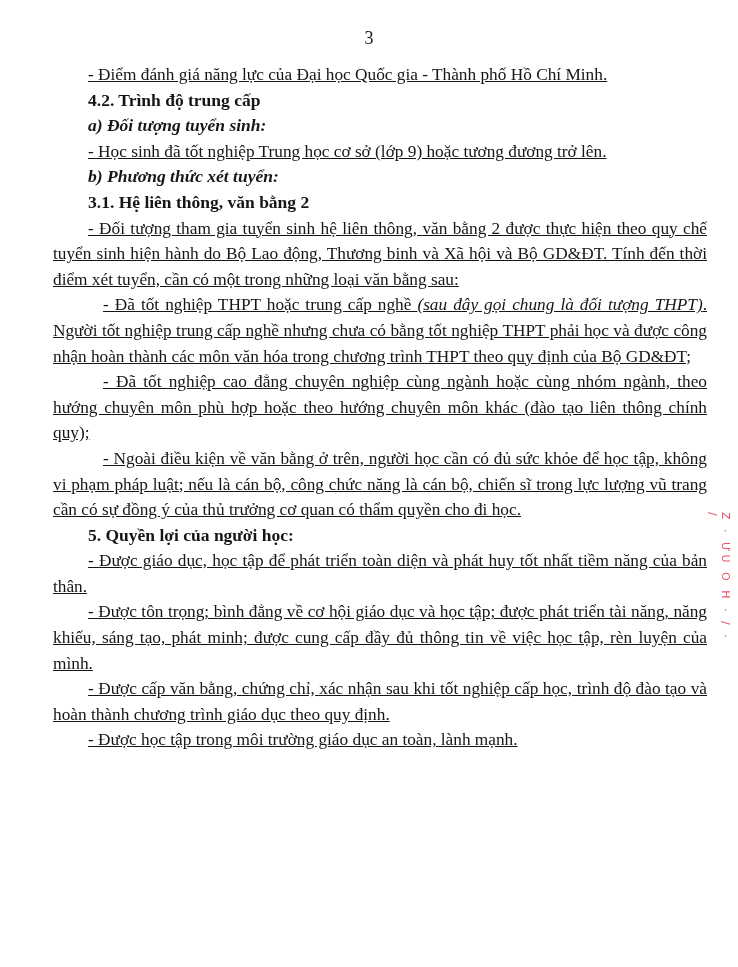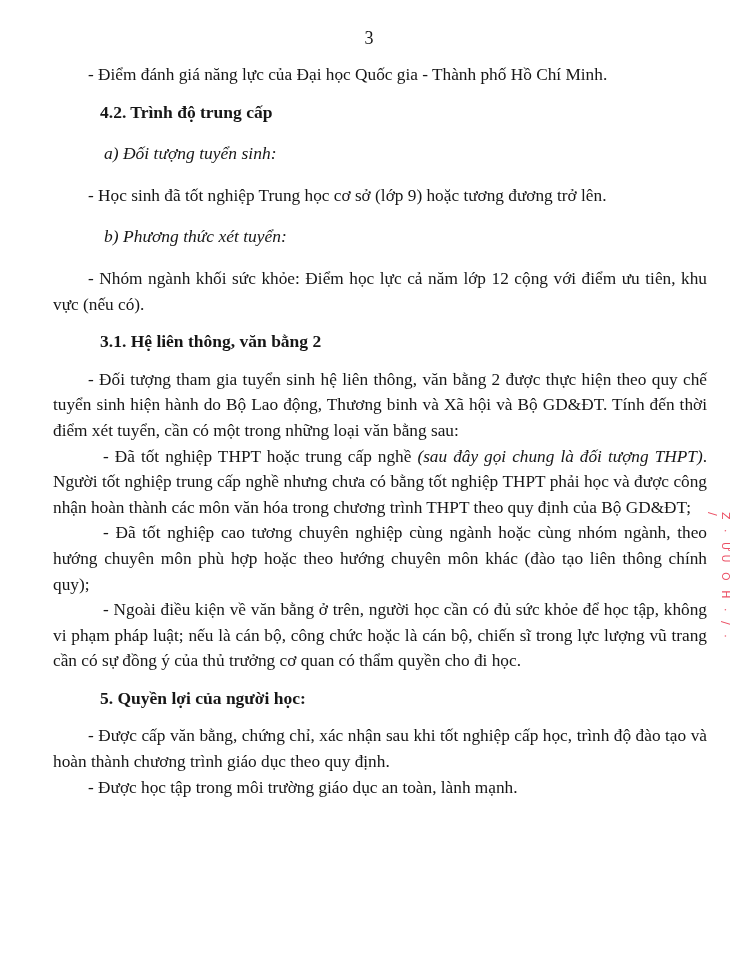--- a/index.html
+++ b/index.html
@@ -3,47 +3,48 @@
 <meta charset="utf-8">
 <style>
   html, body { margin: 0; padding: 0; }
   body {
     width: 738px; height: 967px; background: #ffffff; position: relative; overflow: hidden;
     font-family: "Liberation Serif", "DejaVu Serif", serif; color: #161616;
   }
   .page { position: absolute; left: 0; top: 0; width: 738px; height: 967px; }
   .page-number { position: absolute; top: 28px; left: 0; width: 738px; text-align: center; font-size: 18px; }
   .content { position: absolute; left: 53px; top: 62px; width: 654px; font-size: 17.3px; line-height: 25.6px; }
-  .p { margin: 0; text-align: justify; text-indent: 35px; }
+  .p { margin: 0; text-align: justify; text-indent: 35px; text-decoration: underline; }
   .p.deep { text-indent: 50px; }
-  .h { margin: 12px; font-weight: bold; padding-left: 35px; font-size: 17.5px; }
-  .hi { margin: 16px; font-weight: normal; font-style: italic; padding-left: 35px; font-size: 17.5px; }
+  .h { margin: 0; font-weight: bold; padding-left: 35px; font-size: 17.5px; }
+  .hi { margin: 0; font-weight: bold; font-style: italic; padding-left: 35px; font-size: 17.5px; }
   .it { font-style: italic; margin-top: 40px; }
   .stamp { position: absolute; left: 716px; top: 512px; width: 16px; height: 130px; color: #e8324a; font-family: "DejaVu Sans", sans-serif; font-size: 11px; writing-mode: vertical-rl; opacity: 0.85; letter-spacing: 3px; }
 </style>
 </head>
 <body>
 
 <div class="page">
   <div class="page-number">3</div>
 
   <div class="content">
     <p class="p">- Điểm đánh giá năng lực của Đại học Quốc gia - Thành phố Hồ Chí Minh.</p>
 
     <p class="h">4.2. Trình độ trung cấp</p>
     <p class="hi">a) Đối tượng tuyển sinh:</p>
     <p class="p">- Học sinh đã tốt nghiệp Trung học cơ sở (lớp 9) hoặc tương đương trở lên.</p>
     <p class="hi">b) Phương thức xét tuyển:</p>
-    <p class="p">- Nhóm ngành khối sức khỏe: Điểm học lực cả năm lớp 12 cộng với điểm ưu tiên, khu vực (nếu có).</p>
 
     <p class="h">3.1. Hệ liên thông, văn bằng 2</p>
     <p class="p">- Đối tượng tham gia tuyển sinh hệ liên thông, văn bằng 2 được thực hiện theo quy chế tuyển sinh hiện hành do Bộ Lao động, Thương binh và Xã hội và Bộ GD&amp;ĐT. Tính đến thời điểm xét tuyển, cần có một trong những loại văn bằng sau:</p>
     <p class="p deep"><span>- Đã tốt nghiệp THPT hoặc trung cấp nghề </span><span class="it">(sau đây gọi chung là đối tượng THPT)</span><span>. Người tốt nghiệp trung cấp nghề nhưng chưa có bằng tốt nghiệp THPT phải học và được công nhận hoàn thành các môn văn hóa trong chương trình THPT theo quy định của Bộ GD&amp;ĐT;</span></p>
-    <p class="p deep">- Đã tốt nghiệp cao tương chuyên nghiệp cùng ngành hoặc cùng nhóm ngành, theo hướng chuyên môn phù hợp hoặc theo hướng chuyên môn khác (đào tạo liên thông chính quy);</p>
-    <p class="p deep">- Ngoài điều kiện về văn bằng ở trên, người học cần có đủ sức khỏe để học tập, không vi phạm pháp luật; nếu là cán bộ, công chức hoặc là cán bộ, chiến sĩ trong lực lượng vũ trang cần có sự đồng ý của thủ trưởng cơ quan có thẩm quyền cho đi học.</p>
+    <p class="p deep">- Đã tốt nghiệp cao đẳng chuyên nghiệp cùng ngành hoặc cùng nhóm ngành, theo hướng chuyên môn phù hợp hoặc theo hướng chuyên môn khác (đào tạo liên thông chính quy);</p>
+    <p class="p deep">- Ngoài điều kiện về văn bằng ở trên, người học cần có đủ sức khỏe để học tập, không vi phạm pháp luật; nếu là cán bộ, công chức năng là cán bộ, chiến sĩ trong lực lượng vũ trang cần có sự đồng ý của thủ trưởng cơ quan có thẩm quyền cho đi học.</p>
 
     <p class="h">5. Quyền lợi của người học:</p>
+    <p class="p">- Được giáo dục, học tập để phát triển toàn diện và phát huy tốt nhất tiềm năng của bản thân.</p>
+    <p class="p">- Được tôn trọng; bình đẳng về cơ hội giáo dục và học tập; được phát triển tài năng, năng khiếu, sáng tạo, phát minh; được cung cấp đầy đủ thông tin về việc học tập, rèn luyện của mình.</p>
     <p class="p">- Được cấp văn bằng, chứng chỉ, xác nhận sau khi tốt nghiệp cấp học, trình độ đào tạo và hoàn thành chương trình giáo dục theo quy định.</p>
     <p class="p">- Được học tập trong môi trường giáo dục an toàn, lành mạnh.</p>
   </div>
 
   <div class="stamp">Z · ƯU O H · / · /</div>
 </div>
 
 </body></html>

